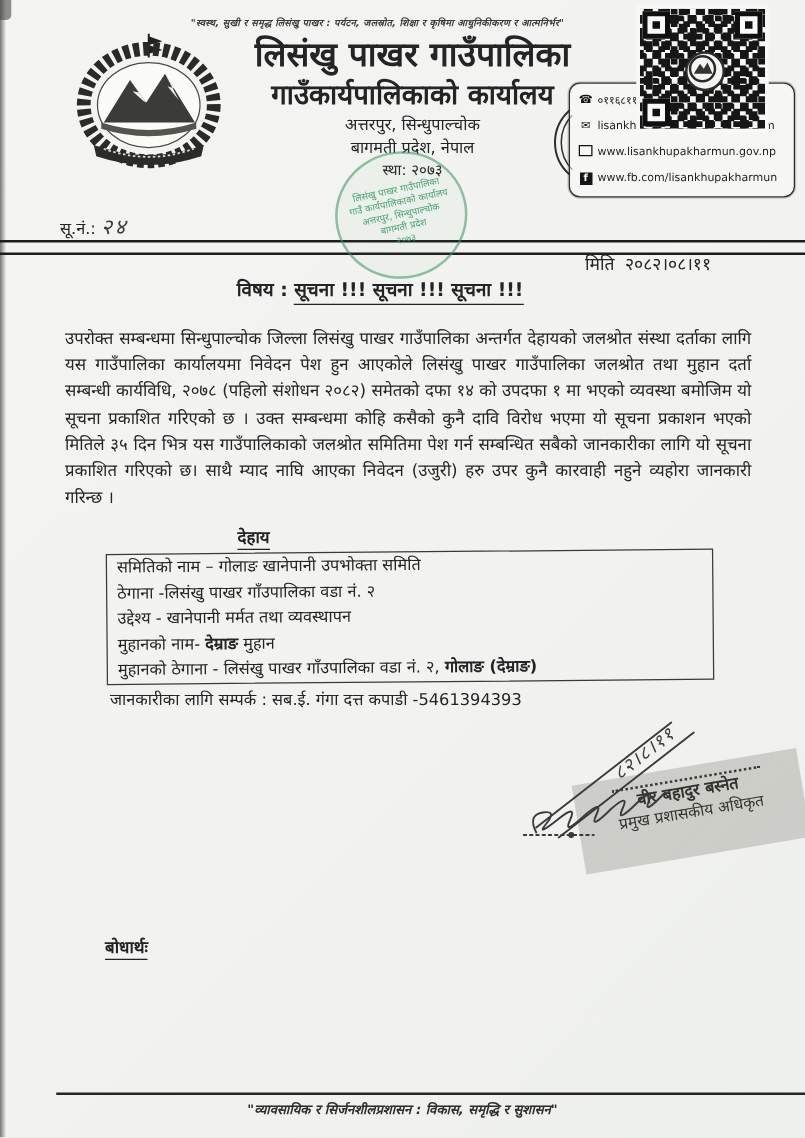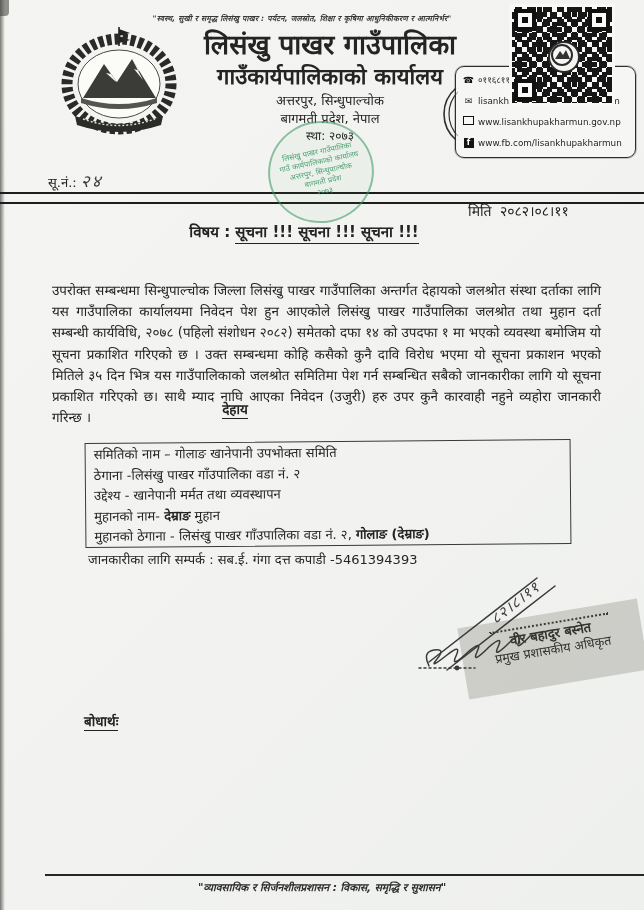--- a/index.html
+++ b/index.html
@@ -41,37 +41,37 @@
   .ref-serial{left:48px;top:169px;font-size:13px;}
   .hand{font-family:"DejaVu Sans",sans-serif;font-style:italic;color:#3b3b3b;}
   .serial-val{font-size:17px;letter-spacing:2px;}
   .round-stamp{left:268px;top:121px;width:102px;height:98px;border:2px solid rgba(58,150,98,.6);border-radius:50%;transform:rotate(-12deg);display:flex;flex-direction:column;justify-content:center;align-items:center;text-align:center;color:#3c9a64;font-size:7.6px;line-height:10px;z-index:4;opacity:.92;background:rgba(90,170,120,.05);}
   .rule-double{left:0;top:192px;width:644px;height:8px;border-top:2.5px solid #1d1d1b;border-bottom:2.5px solid #1d1d1b;}
   .date{left:468px;top:201px;font-size:14px;font-family:Liberation Mono, monospace;}
   
   .subject{left:0;top:221px;width:608px;text-align:center;font-size:15px;font-weight:600;}
   .subject .u{border-bottom:1.6px solid #222;padding-bottom:2px;}
   
-  .body-par{left:52px;top:261px;width:549px;font-size:13.4px;line-height:21.2px;text-align:justify;margin-top:19px;}
-  
-  .dehaya{left:190px;top:400px;width:90px;text-align:center;font-size:13.5px;font-weight:bold;}
+  .body-par{left:52px;top:261px;width:549px;font-size:13.4px;line-height:21.2px;text-align:justify;}
+  
+  .dehaya{left:190px;top:420px;width:90px;font-size:13.5px;font-weight:bold;}
   .dehaya span{border-bottom:1.5px solid #222;padding-bottom:1px;}
   .details-box{left:85px;top:441px;width:486px;height:105px;border:1.4px solid #3a3a38;transform:rotate(-.5deg);padding:1px 0 0 8px;box-sizing:border-box;}
   .d-row{font-size:13px;line-height:20.5px;white-space:nowrap;}
   .d-bold{font-weight:bold;}
   .contact-line{left:88px;top:550px;font-size:13px;}
   
   .sig-scribble{left:415px;top:558px;width:170px;height:122px;z-index:6;}
   .sig-date{left:486px;top:592px;font-size:15px;transform:rotate(-38deg);color:#3d3d3d;z-index:6;letter-spacing:1px;}
   .officer-stamp{left:462px;top:613px;width:182px;height:72px;transform:rotate(-9.5deg);background:rgba(148,148,140,.38);z-index:5;text-align:center;padding-top:9px;box-sizing:border-box;color:#32322e;}
   .dotline{width:120px;margin:0 auto 2px auto;border-top:2px dotted #3a3a36;}
   .stamp-name{font-size:13px;font-weight:600;line-height:16px;}
   .stamp-title{font-size:12.5px;line-height:16px;}
   
-  .cc-head{left:84px;top:712px;font-size:13.5px;font-weight:bold;text-align:right;}
+  .cc-head{left:84px;top:748px;font-size:13.5px;font-weight:bold;text-align:right;}
   .cc-head span{border-bottom:1.4px solid #222;padding-bottom:1px;}
   .cc-line{left:84px;top:757px;font-size:13.5px;}
   
   .footer-rule{left:45px;top:874px;width:599px;border-top:2.6px solid #262624;}
   .footer-slogan{left:0;top:880px;width:644px;text-align:center;font-size:10.5px;font-weight:bold;font-style:italic;color:#2d2d2b;}
 </style>
 </head>
 <body>
 
 <div class="page">

